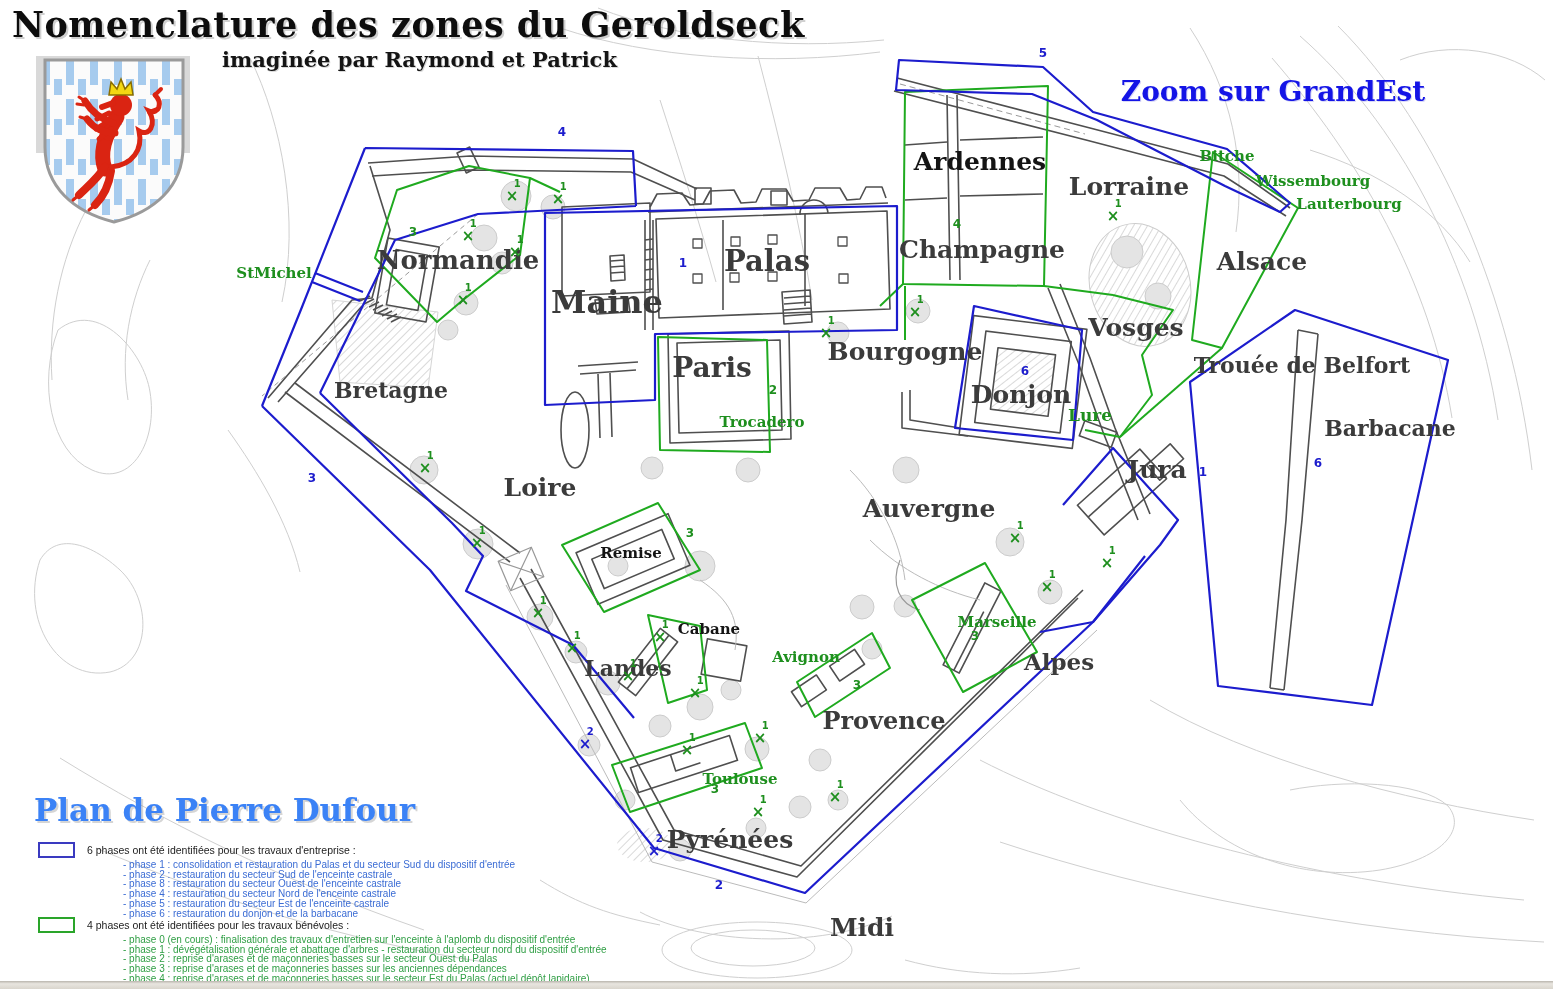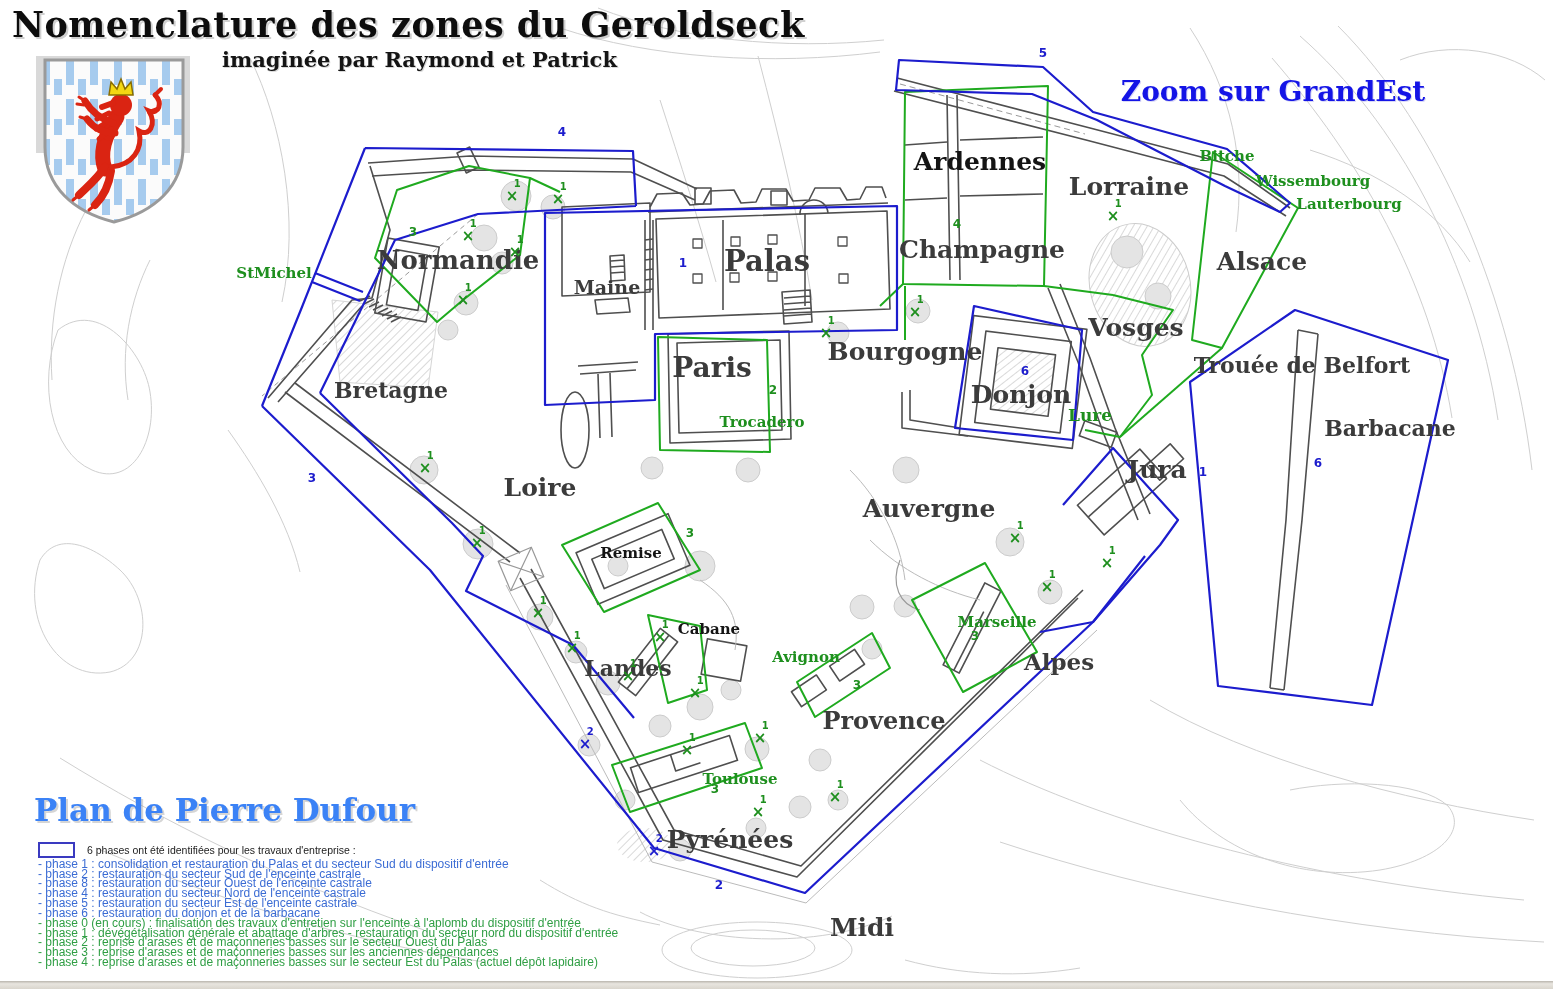--- a/index.html
+++ b/index.html
@@ -23,21 +23,21 @@
             text-shadow:1px 1px 0 rgba(160,160,160,.4);white-space:nowrap;}
   .plan-title{position:absolute;left:34px;top:792px;font-size:31px;font-weight:bold;color:#3b82f6;
               text-shadow:2px 2px 0 rgba(150,150,150,.4);white-space:nowrap;}
   .zoom-label{position:absolute;left:1273px;top:91px;transform:translate(-50%,-50%);font-size:28px;
               font-weight:bold;color:#1414e6;text-shadow:1px 1px 0 rgba(130,130,230,.3);white-space:nowrap;}
   .legend{position:absolute;font-family:"Liberation Sans",sans-serif;color:#222;}
   .legend-head{display:flex;align-items:center;gap:12px;font-size:10.5px;}
   .swatch{width:33px;height:12px;border:2px solid;background:#fff;flex:0 0 auto;}
   .swatch.blue{border-color:#3a3ac0;}
   .swatch.green{border-color:#2aa52a;}
-  .legend-lines{margin-top:2px;font-size:12px;line-height:9.7px;white-space:nowrap;}
+  .legend-lines{margin-left:85px;margin-top:2px;font-size:10px;line-height:9.7px;white-space:nowrap;}
   .legend-lines.blue{color:#3b6cd4;}
   .legend-lines.green{color:#2f9e44;}
   .coat-backdrop{position:absolute;left:36px;top:56px;width:154px;height:97px;background:#d9d9d9;}
   .coat{position:absolute;left:38px;top:55px;width:152px;height:172px;}
   .bottom-strip{position:absolute;left:0;bottom:0;width:100%;height:8px;
                 background:linear-gradient(#b9b5ad,#e8e5df 35%,#d9d5cd);}
 </style>
 </head>
 <body>
 
@@ -300,21 +300,21 @@
   </svg>
 
   <div class="title-main">Nomenclature des zones du Geroldseck</div>
   <div class="subtitle">imaginée par Raymond et Patrick</div>
   <div class="zoom-label">Zoom sur GrandEst</div>
   <div class="plan-title">Plan de Pierre Dufour</div>
 
   <div class="layer">
 
   <div class="label tone-dark" style="left: 767px; top: 261px; font-size: 29px;">Palas</div>
-      <div class="label tone-dark" style="left: 607px; top: 287px; font-size: 19px;">Maine</div>
+      <div class="label tone-dark" style="left: 607px; top: 302px; font-size: 32px;">Maine</div>
       <div class="label tone-dark" style="left: 712px; top: 368px; font-size: 28px;">Paris</div>
       <div class="label tone-dark" style="left: 905px; top: 351px; font-size: 25px;">Bourgogne</div>
       <div class="label tone-dark" style="left: 458px; top: 260px; font-size: 26px;">Normandie</div>
       <div class="label tone-dark" style="left: 391px; top: 390px; font-size: 22px;">Bretagne</div>
       <div class="label tone-dark" style="left: 540px; top: 487px; font-size: 25px;">Loire</div>
       <div class="label tone-dark" style="left: 929px; top: 508px; font-size: 25px;">Auvergne</div>
       <div class="label tone-black" style="left: 980px; top: 161px; font-size: 25px;">Ardennes</div>
       <div class="label tone-dark" style="left: 1129px; top: 186px; font-size: 25px;">Lorraine</div>
       <div class="label tone-dark" style="left: 982px; top: 249px; font-size: 25px;">Champagne</div>
       <div class="label tone-dark" style="left: 1262px; top: 261px; font-size: 25px;">Alsace</div>
@@ -471,20 +471,24 @@
     <div>- phase 1 : consolidation et restauration du Palas et du secteur Sud du dispositif d'entrée</div>
         <div>- phase 2 : restauration du secteur Sud de l'enceinte castrale</div>
         <div>- phase 8 : restauration du secteur Ouest de l'enceinte castrale</div>
         <div>- phase 4 : restauration du secteur Nord de l'enceinte castrale</div>
         <div>- phase 5 : restauration du secteur Est de l'enceinte castrale</div>
         <div>- phase 6 : restauration du donjon et de la barbacane</div>
       </div>
   </div>
 
   <div class="legend" style="left:38px;top:917px;">
+    <div class="legend-head">
+      <span class="swatch green"></span>
+      <span>4 phases ont été identifiées pour les travaux bénévoles :</span>
+    </div>
     <div class="legend-lines green">
 
     <div>- phase 0 (en cours) : finalisation des travaux d'entretien sur l'enceinte à l'aplomb du dispositif d'entrée</div>
         <div>- phase 1 : dévégétalisation générale et abattage d'arbres - restauration du secteur nord du dispositif d'entrée</div>
         <div>- phase 2 : reprise d'arases et de maçonneries basses sur le secteur Ouest du Palas</div>
         <div>- phase 3 : reprise d'arases et de maçonneries basses sur les anciennes dépendances</div>
         <div>- phase 4 : reprise d'arases et de maçonneries basses sur le secteur Est du Palas (actuel dépôt lapidaire)</div>
       </div>
   </div>
 

